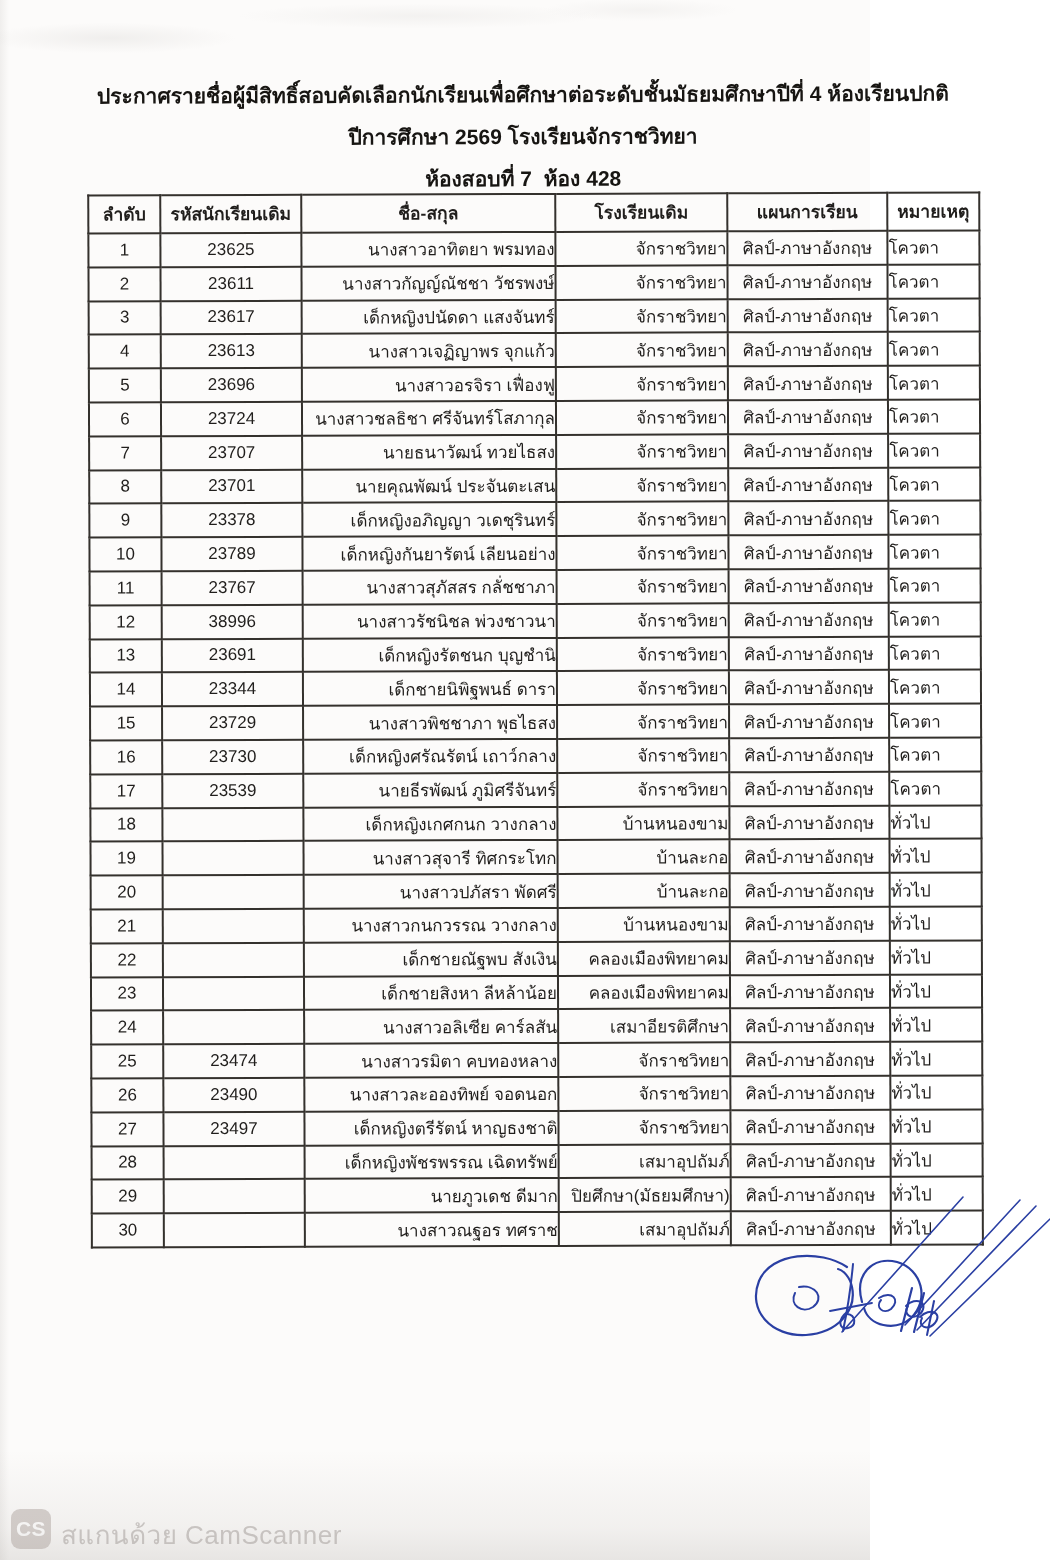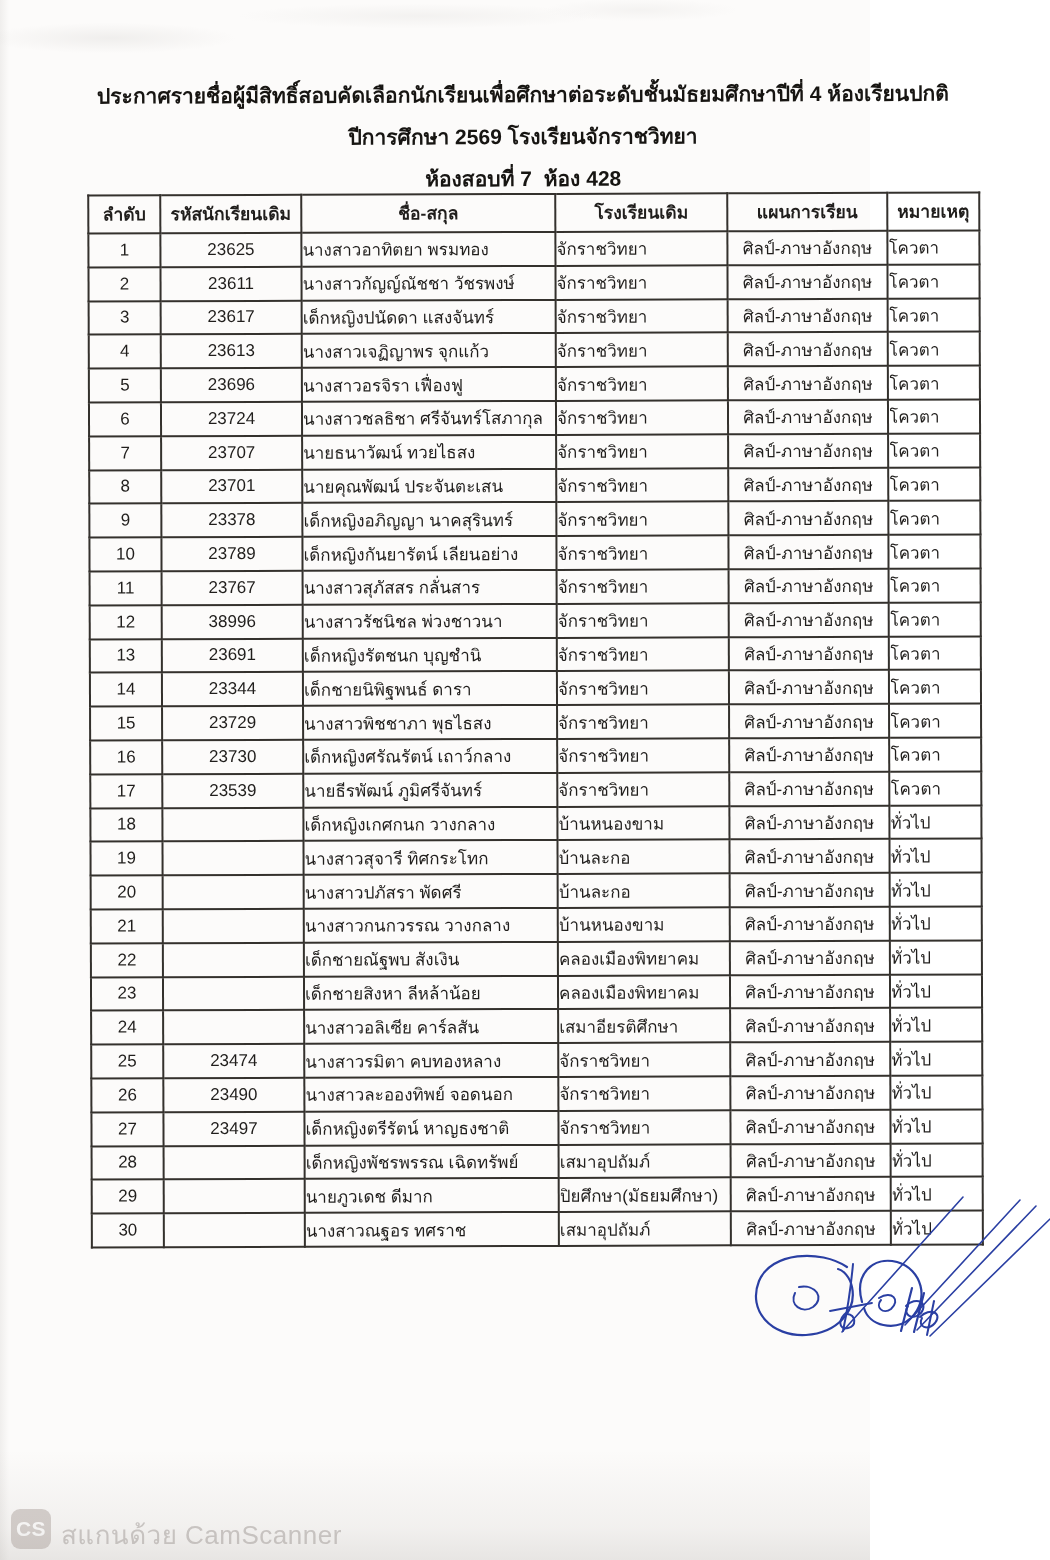--- a/index.html
+++ b/index.html
@@ -49,23 +49,23 @@
     padding:0;
   }
   table.roster thead tr{height:38px;}
   table.roster tbody tr{height:33.8px;}
   th{font-weight:600;font-size:17.5px;}
   .col0{width:72px;}  .col1{width:141px;} .col2{width:254px;}
   .col3{width:172px;} .col4{width:160px;} .col5{width:92px;}
   .al{text-align:center;padding-left:9px;}
   .ac{}
   td.c0,td.c1{text-align:center;}
-  td.c2,td.c3{text-align:left;padding-left:9px;border-radius:15px;}
+  td.c2,td.c3{text-align:right;padding-left:9px;}
   td.c4{text-align:center;}
-  td.c5{text-align:left;padding-left:8px;border-radius:7px;}
+  td.c5{text-align:left;padding-left:8px;}
   .sig-svg{position:absolute;left:0;top:0;pointer-events:none;}
   .cs-badge{
     position:absolute;left:11px;top:1509px;width:40px;height:40px;
     background:#d4cecb;border-radius:9px;
     display:flex;align-items:center;justify-content:center;
     color:#ffffff;font-weight:700;font-size:21px;letter-spacing:.5px;
   }
   .cs-text{
     position:absolute;left:61px;top:1514px;
     font-size:26px;color:#cac6c4;letter-spacing:.5px;
@@ -164,37 +164,37 @@
             <td class="c0">8</td>
             <td class="c1">23701</td>
             <td class="c2">นายคุณพัฒน์ ประจันตะเสน</td>
             <td class="c3">จักราชวิทยา</td>
             <td class="c4">ศิลป์-ภาษาอังกฤษ</td>
             <td class="c5">โควตา</td>
           </tr>
           <tr>
             <td class="c0">9</td>
             <td class="c1">23378</td>
-            <td class="c2">เด็กหญิงอภิญญา นาคสุรินทร์</td>
+            <td class="c2">เด็กหญิงอภิญญา วเดชุรินทร์</td>
             <td class="c3">จักราชวิทยา</td>
             <td class="c4">ศิลป์-ภาษาอังกฤษ</td>
             <td class="c5">โควตา</td>
           </tr>
           <tr>
             <td class="c0">10</td>
             <td class="c1">23789</td>
             <td class="c2">เด็กหญิงกันยารัตน์ เลียนอย่าง</td>
             <td class="c3">จักราชวิทยา</td>
             <td class="c4">ศิลป์-ภาษาอังกฤษ</td>
             <td class="c5">โควตา</td>
           </tr>
           <tr>
             <td class="c0">11</td>
             <td class="c1">23767</td>
-            <td class="c2">นางสาวสุภัสสร กลั่นสาร</td>
+            <td class="c2">นางสาวสุภัสสร กลั่ชชาภา</td>
             <td class="c3">จักราชวิทยา</td>
             <td class="c4">ศิลป์-ภาษาอังกฤษ</td>
             <td class="c5">โควตา</td>
           </tr>
           <tr>
             <td class="c0">12</td>
             <td class="c1">38996</td>
             <td class="c2">นางสาวรัชนิชล พ่วงชาวนา</td>
             <td class="c3">จักราชวิทยา</td>
             <td class="c4">ศิลป์-ภาษาอังกฤษ</td>

